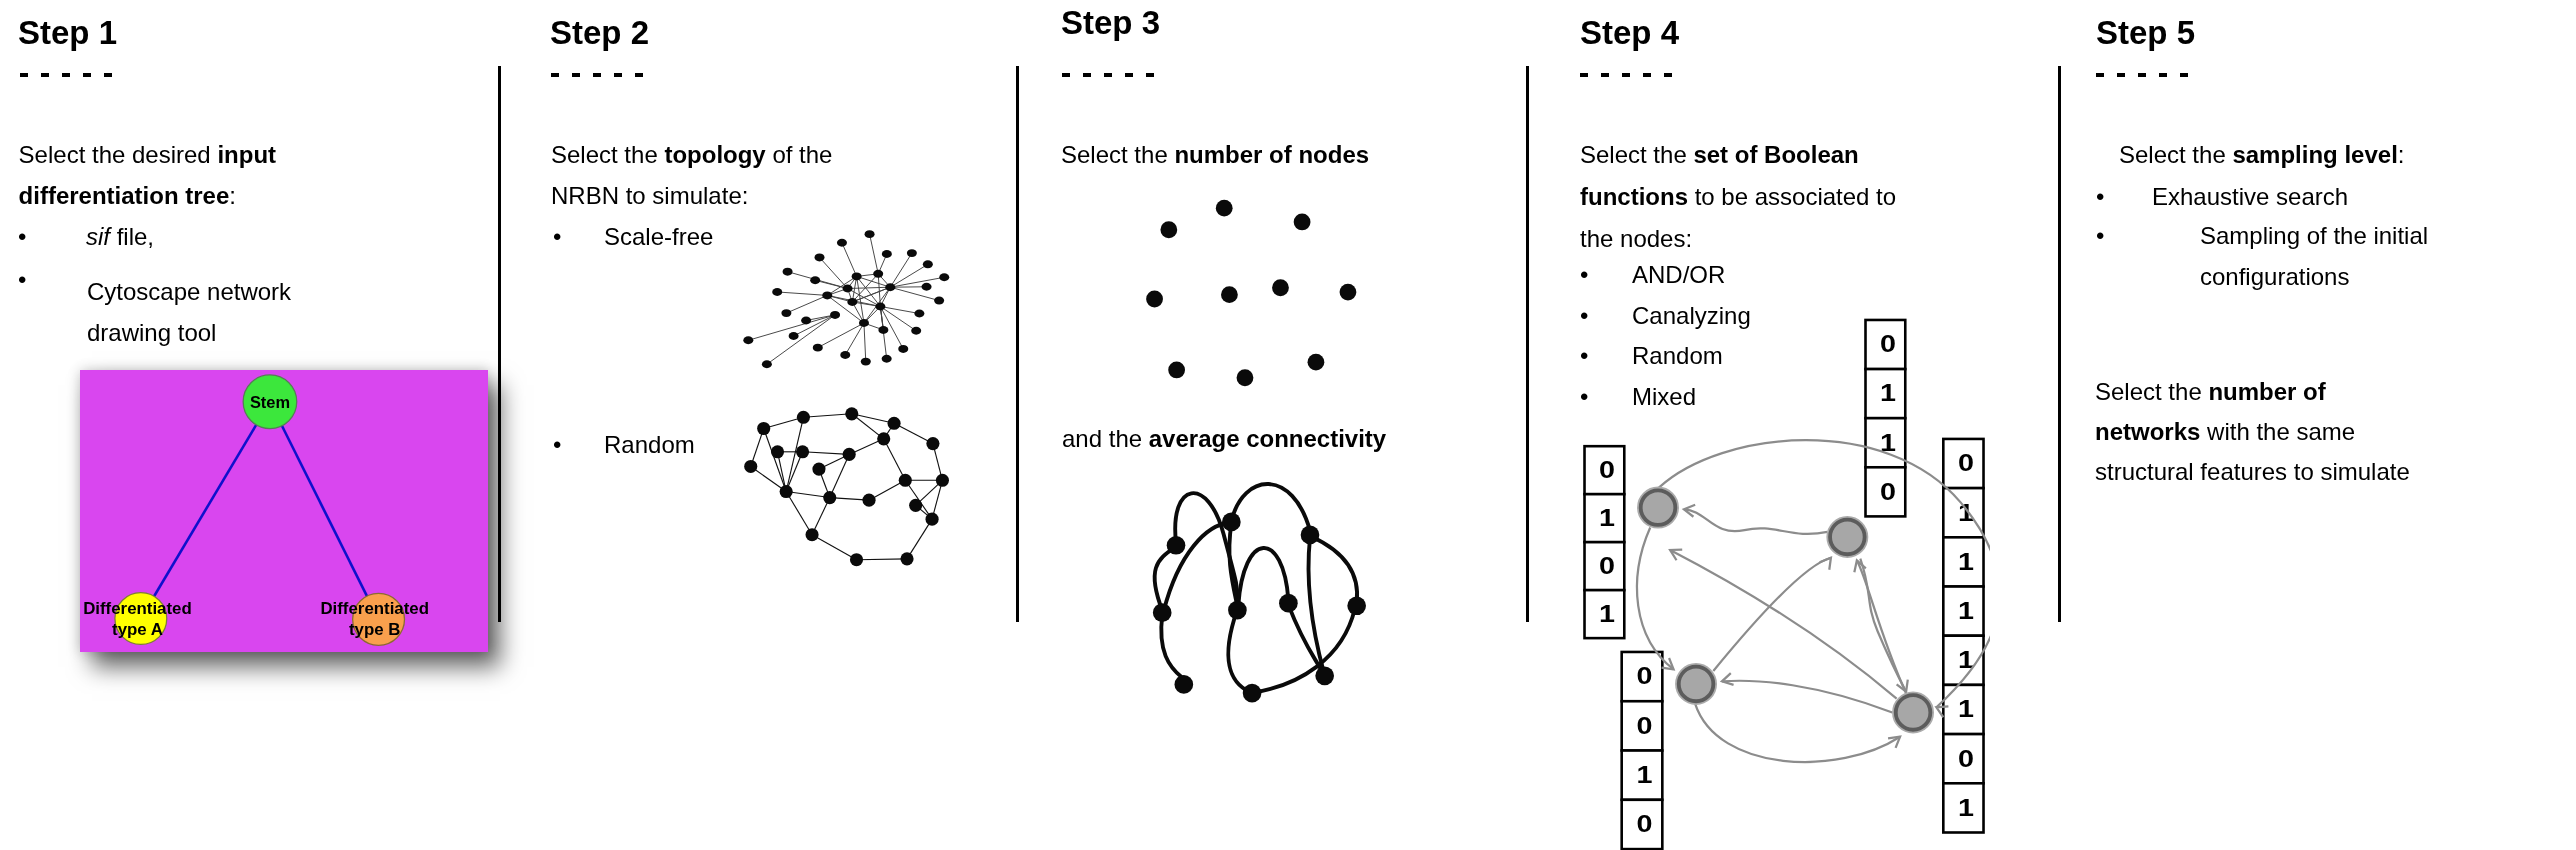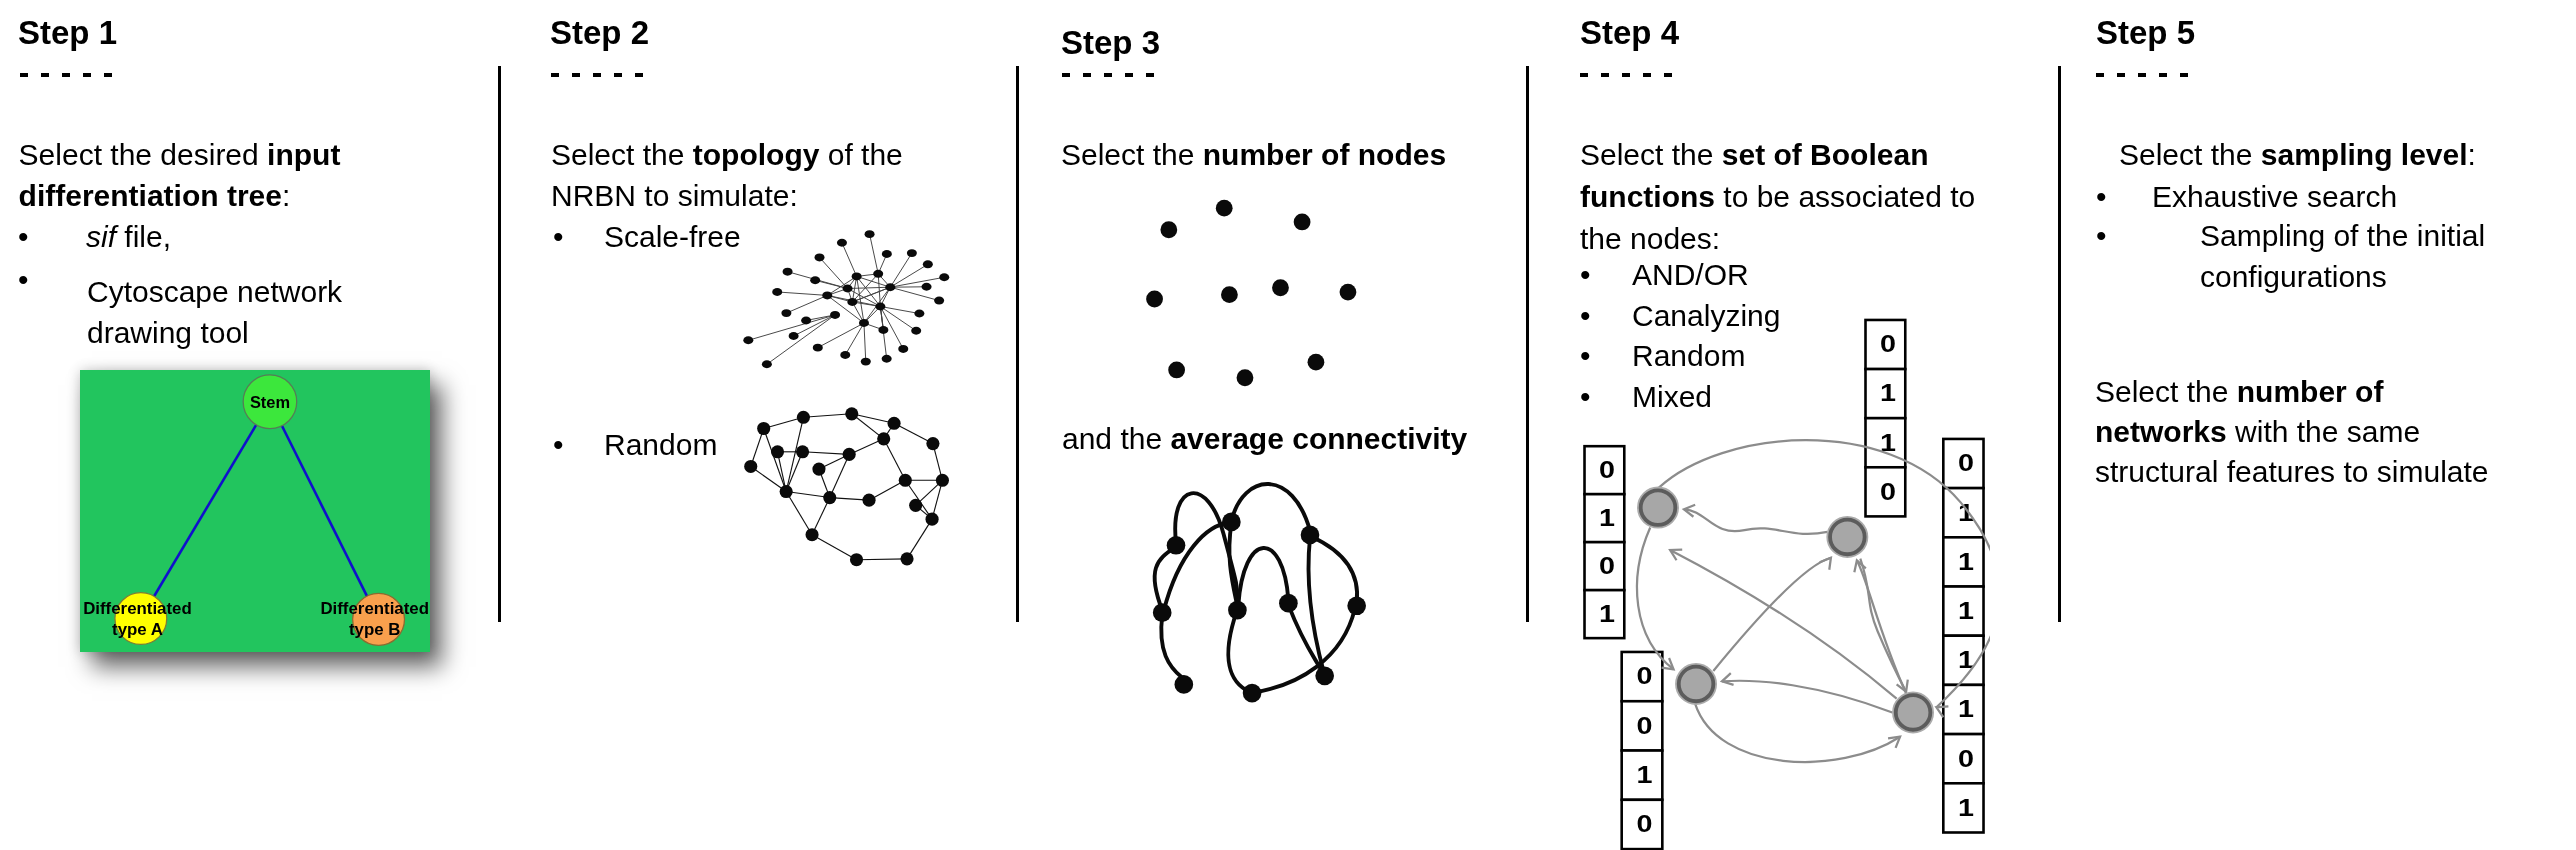--- a/index.html
+++ b/index.html
@@ -1,41 +1,41 @@
 <!DOCTYPE html>
 <html style="font-size:14px"><head>
 <meta charset="utf-8">
 <style>
   html,body{margin:0;padding:0;}
   body{width:2576px;height:851px;background:#ffffff;position:relative;overflow:hidden;
        font-family:"Liberation Sans",sans-serif;color:#000;}
   .abs{position:absolute;white-space:nowrap;}
   .title{font-size:33px;font-weight:bold;line-height:38px;}
-  .body{font-size:30px;line-height:41px;}
+  .body{font-size:24px;line-height:41px;}
   .dash{position:absolute;height:4.3px;width:92px;
         background:repeating-linear-gradient(to right,#000 0px,#000 7.8px,transparent 7.8px,transparent 21px);}
   .sep{position:absolute;top:66px;width:2.6px;height:556px;background:#000;}
 </style>
 </head>
 <body>
 
 <div class="sep" style="left:498px;"></div>
 <div class="sep" style="left:1016px;"></div>
 <div class="sep" style="left:1526px;"></div>
 <div class="sep" style="left:2058px;"></div>
 
 <div class="abs title" style="left:18px;top:14px;">Step 1</div>
 <div class="dash" style="left:19.5px;top:73px;"></div>
 <div class="abs body" style="left:18.6px;top:134px;">Select the desired <b>input</b><br><b>differentiation tree</b>:</div>
 <div class="abs body" style="left:18px;top:216px;">•</div>
 <div class="abs body" style="left:86px;top:216px;"><i>sif</i> file,</div>
 <div class="abs body" style="left:18px;top:259px;">•</div>
 <div class="abs body" style="left:87px;top:271px;">Cytoscape network<br>drawing tool</div>
 
-<div class="abs" style="left:80px;top:370px;width:350px;height:282px;background:#22c55e;
+<div class="abs" style="left:80px;top:370px;width:408px;height:282px;background:#d946ef;
      box-shadow:12px 14.7px 22.5px rgba(0,0,0,0.6), 0 0 12px rgba(0,0,0,0.2);">
 <svg width="350" height="282" viewBox="0 0 405 326">
   <line x1="219.8" y1="36.6" x2="70.4" y2="287.4" stroke="#1010cc" stroke-width="3"></line>
   <line x1="219.8" y1="36.6" x2="345.5" y2="288.4" stroke="#1010cc" stroke-width="3"></line>
   <circle cx="219.8" cy="36.6" r="31" fill="#3ce73c" stroke="#567d56" stroke-width="1.5"></circle>
   <circle cx="70.4" cy="287.4" r="30" fill="#ffff00" stroke="#7d7d37" stroke-width="1.5"></circle>
   <circle cx="345.5" cy="288.4" r="30" fill="#f9a04d" stroke="#8c6b30" stroke-width="1.5"></circle>
   <text x="219.8" y="43.5" font-size="19" font-weight="bold" text-anchor="middle">Stem</text>
   <text x="66.5" y="282.4" font-size="19.5" font-weight="bold" text-anchor="middle">Differentiated</text>
   <text x="66.5" y="306.9" font-size="19.5" font-weight="bold" text-anchor="middle">type A</text>
@@ -190,21 +190,21 @@
 <circle cx="908" cy="568" r="7.6" fill="#0a0a0a"></circle>
 <circle cx="958.5" cy="575" r="7.6" fill="#0a0a0a"></circle>
 <circle cx="1004" cy="578" r="7.6" fill="#0a0a0a"></circle>
 <circle cx="1058" cy="584" r="7.6" fill="#0a0a0a"></circle>
 <circle cx="1077" cy="600" r="7.6" fill="#0a0a0a"></circle>
 <circle cx="938" cy="618" r="7.6" fill="#0a0a0a"></circle>
 <circle cx="989.5" cy="647" r="7.6" fill="#0a0a0a"></circle>
 <circle cx="1048" cy="646" r="7.6" fill="#0a0a0a"></circle>
 </svg>
 
-<div class="abs title" style="left:1061px;top:24px;">Step 3</div>
+<div class="abs title" style="left:1061px;top:4px;">Step 3</div>
 <div class="dash" style="left:1062px;top:73px;"></div>
 <div class="abs body" style="left:1061px;top:134px;">Select the <b>number of nodes</b></div>
 <div class="abs body" style="left:1062px;top:418px;">and the <b>average connectivity</b></div>
 
 <svg class="abs" style="left:1142px;top:195px;" width="225" height="195" viewBox="1320 225 260 225" id="dots">
 <circle cx="1415" cy="240" r="9.7" fill="#0a0a0a"></circle>
 <circle cx="1351" cy="265" r="9.7" fill="#0a0a0a"></circle>
 <circle cx="1505" cy="256" r="9.7" fill="#0a0a0a"></circle>
 <circle cx="1334.5" cy="345" r="9.7" fill="#0a0a0a"></circle>
 <circle cx="1421" cy="340" r="9.7" fill="#0a0a0a"></circle>

